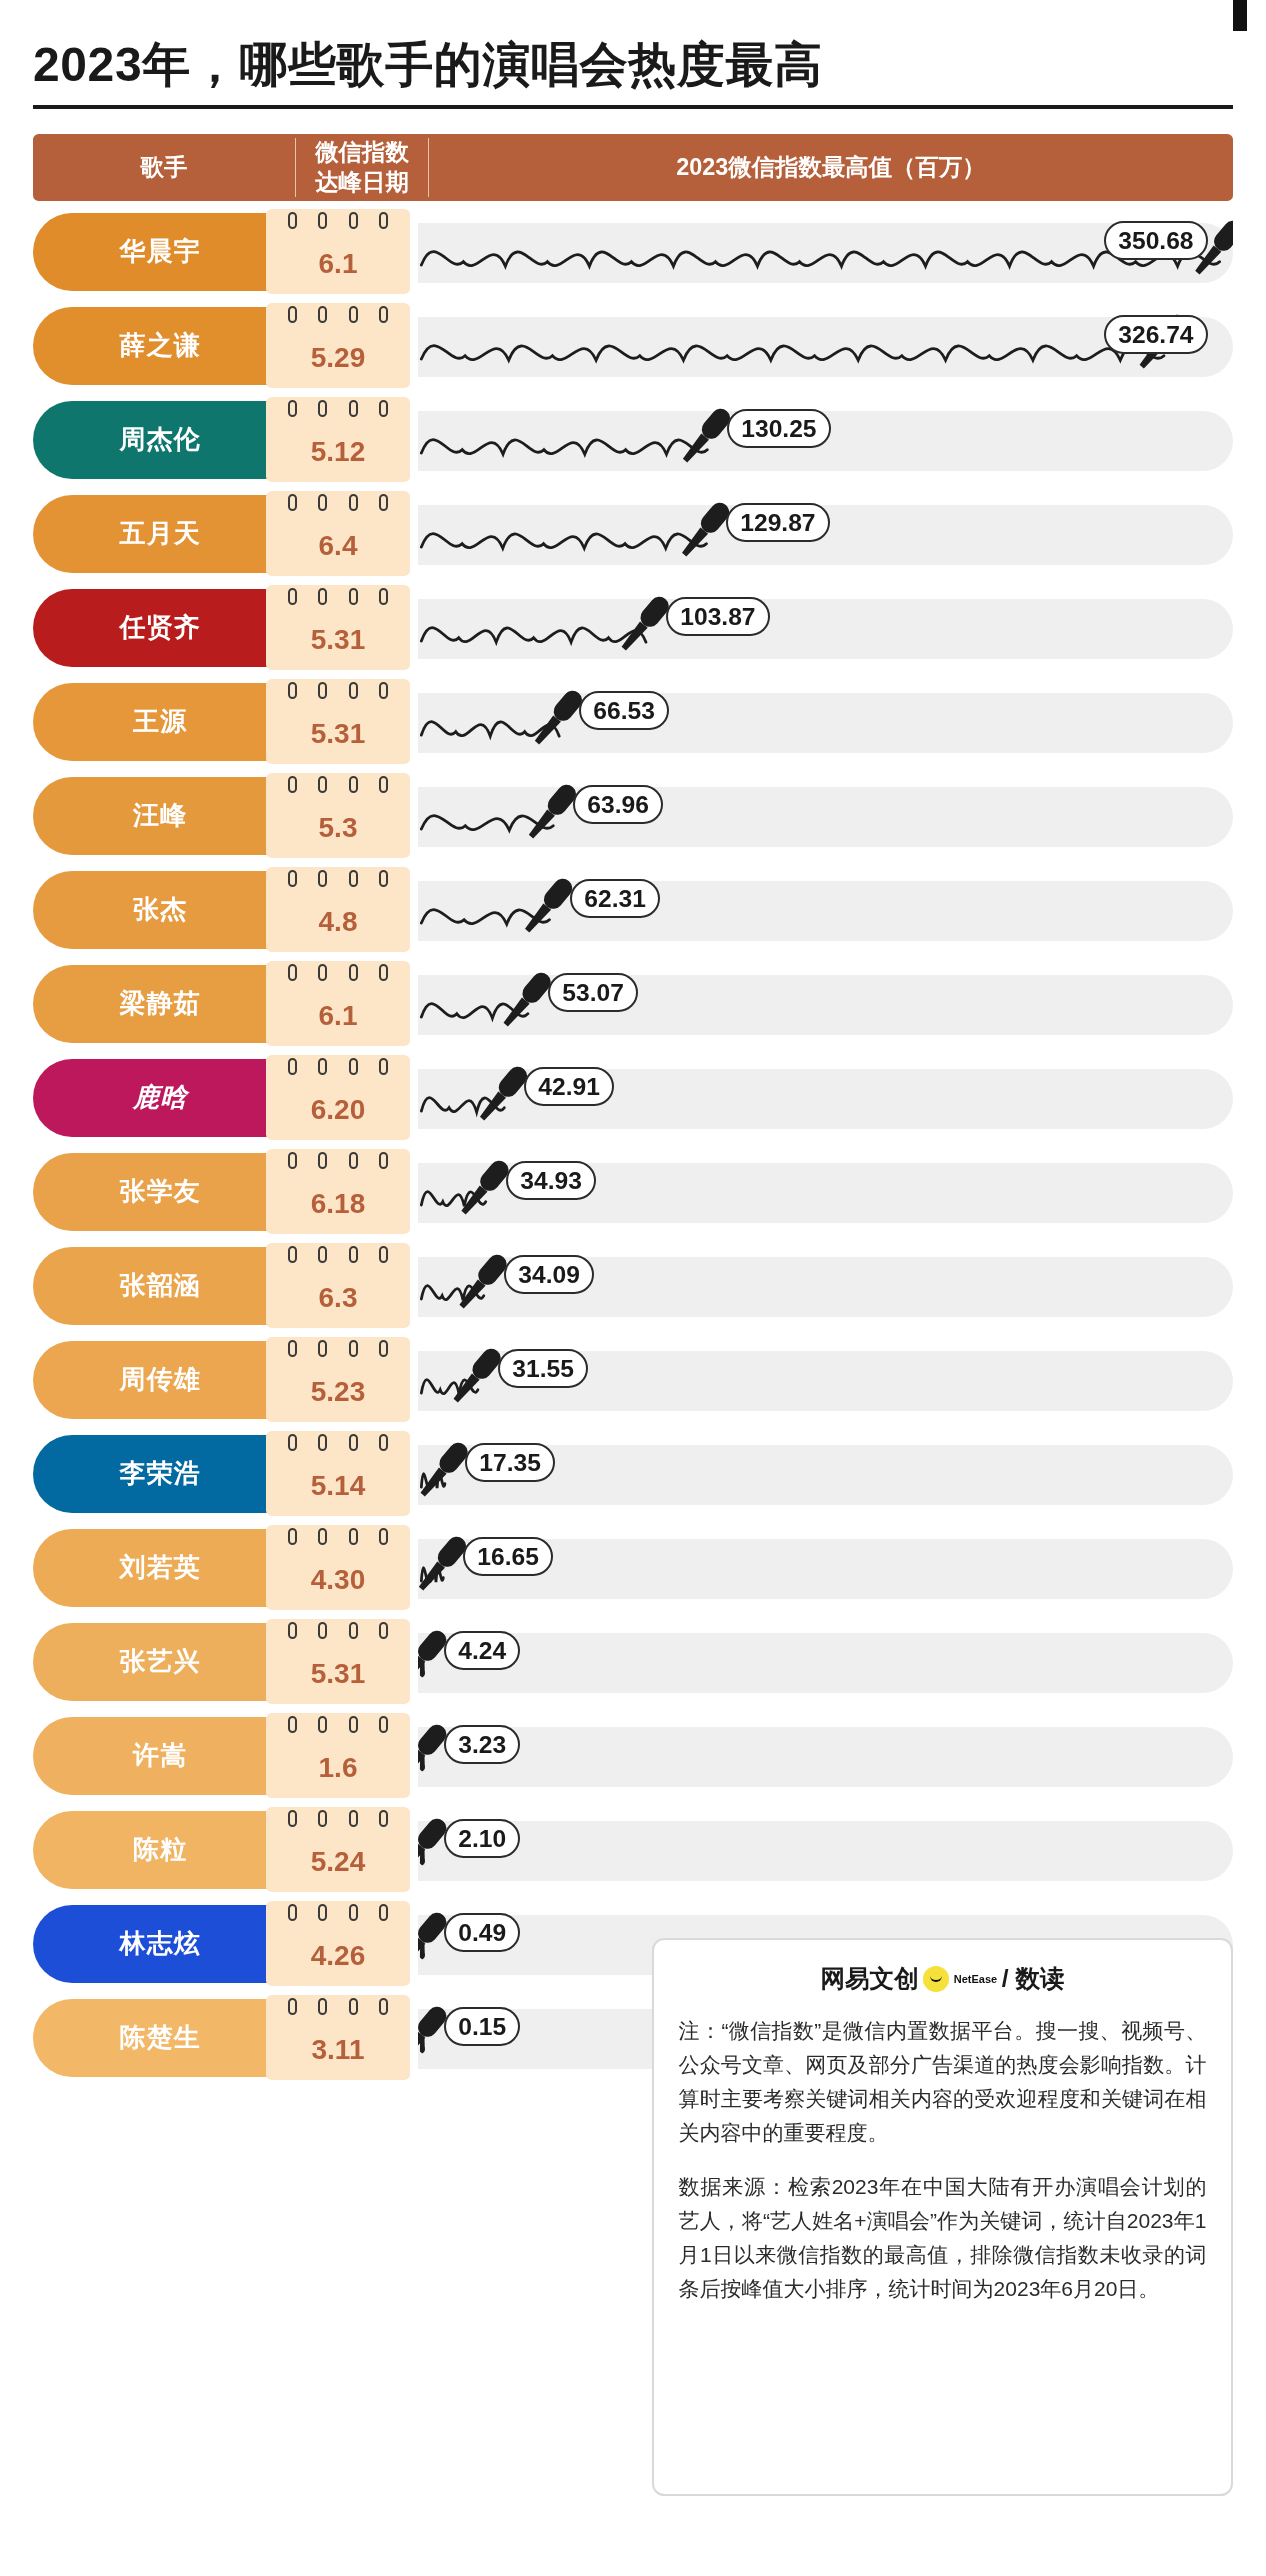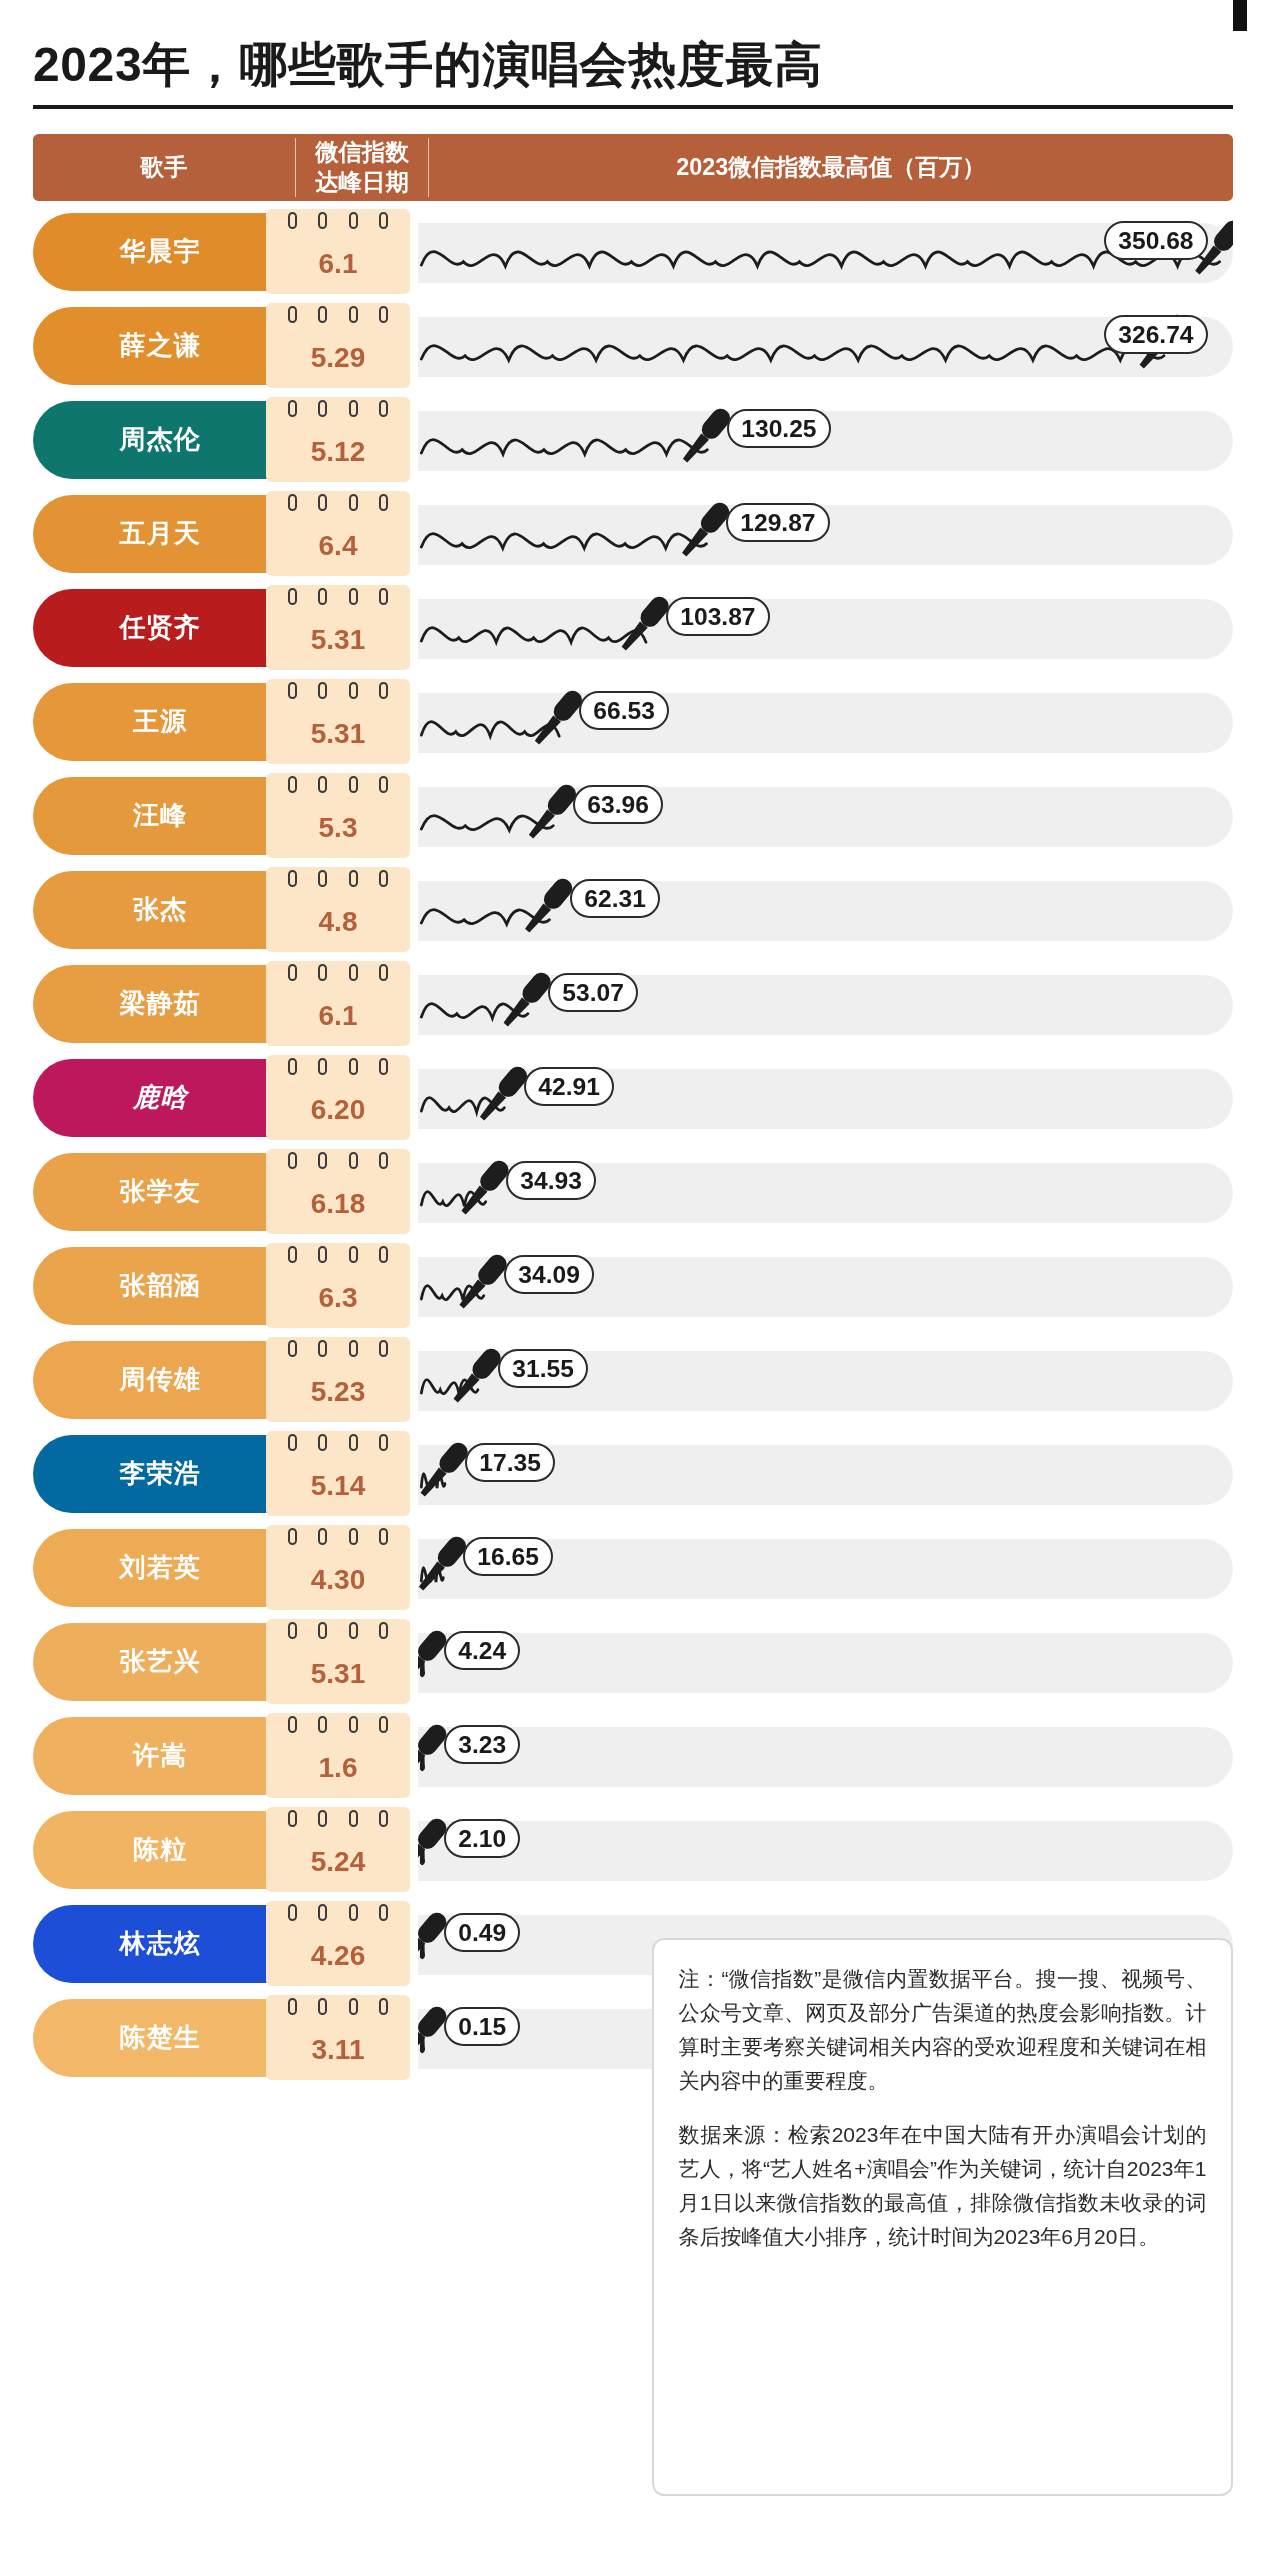--- a/index.html
+++ b/index.html
@@ -586,18 +586,24 @@
           <g transform="translate(10,68) rotate(40)">
             <rect x="-17" y="-54" width="34" height="60" rx="17" fill="#1d1d1d"></rect>
             <path d="M -9 6 L 9 6 L 5 62 L -5 62 Z" fill="#1d1d1d"></path>
           </g>
         </svg>
         <div class="bubble" style="left: 411px;">0.15</div>
       </div>
     </div>
 
   <div class="note-box">
+    <div class="note-logo">
+      <span>网易文创</span>
+      <span class="logo-dot"></span>
+      <span class="logo-small">NetEase</span>
+      <span>/ 数读</span>
+    </div>
     <div class="note-p">注：“微信指数”是微信内置数据平台。搜一搜、视频号、公众号文章、网页及部分广告渠道的热度会影响指数。计算时主要考察关键词相关内容的受欢迎程度和关键词在相关内容中的重要程度。</div>
     <div class="note-p">数据来源：检索2023年在中国大陆有开办演唱会计划的艺人，将“艺人姓名+演唱会”作为关键词，统计自2023年1月1日以来微信指数的最高值，排除微信指数未收录的词条后按峰值大小排序，统计时间为2023年6月20日。</div>
   </div>
 
 </div>
 
 
 </body></html>

